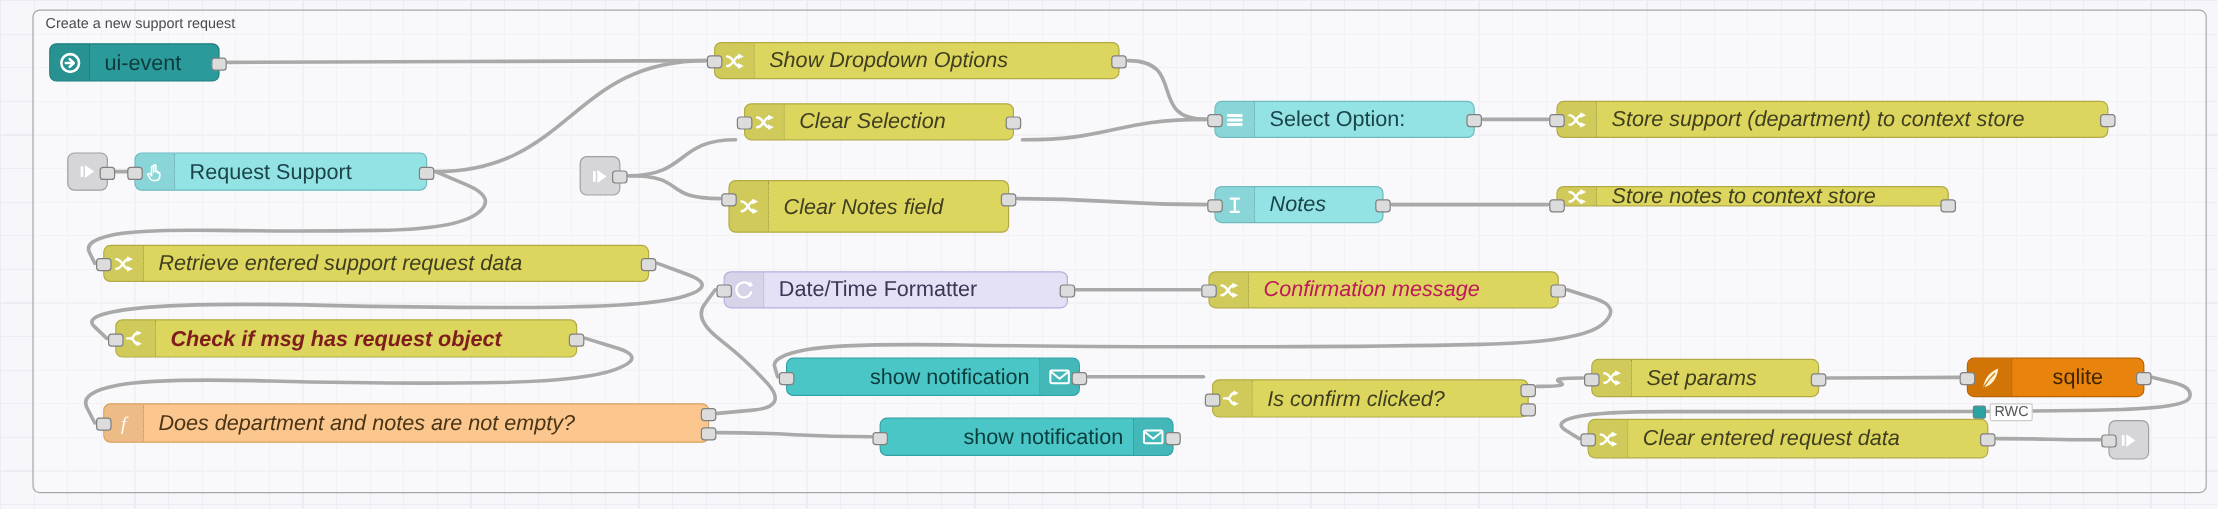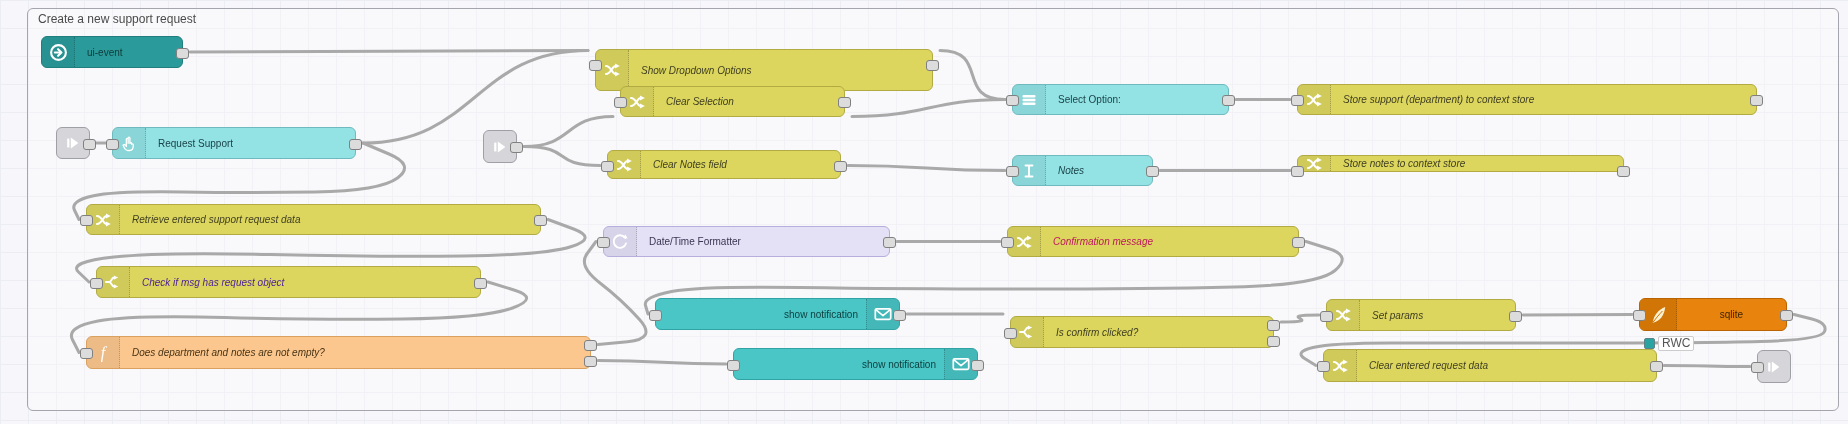--- a/index.html
+++ b/index.html
@@ -28,21 +28,21 @@
   }
   .icon-region{
     display:flex;align-items:center;justify-content:center;
     width:32px;flex:0 0 32px;
     background:rgba(0,0,0,0.055);
   }
   .icon-left{border-right:1px dotted rgba(0,0,0,0.22);border-radius:5px 0 0 5px;}
   .icon-right{border-left:1px dotted rgba(0,0,0,0.22);border-radius:0 5px 5px 0;}
   .node-label{
     flex:1;display:flex;align-items:center;
-    font-size:10px;white-space:nowrap;overflow:hidden;
+    font-size:18px;white-space:nowrap;overflow:hidden;
     padding:0 10px 0 12px;
   }
   .label-right{justify-content:flex-end;padding:0 8px 0 10px;}
   .label-center{justify-content:center;padding:3px 6px;}
   .italic .node-label{font-style:italic;}
   .port{
     position:absolute;width:13px;height:11px;border-radius:3px;
     background:#dcdcdc;border:1px solid #808080;box-sizing:border-box;
   }
   .status-chip{
@@ -92,21 +92,21 @@
         <div class="icon-region icon-left">
           <svg width="19" height="19" viewBox="0 0 18 18">
             <circle cx="9" cy="9" r="7" stroke="#ffffff" fill="none" stroke-linecap="round" stroke-linejoin="round" stroke-width="2"></circle>
             <path d="M5.5 9 h4.5" stroke="#ffffff" fill="none" stroke-linecap="round" stroke-linejoin="round" stroke-width="2"></path>
             <path d="M8.6 5.9 L11.8 9 L8.6 12.1" stroke="#ffffff" fill="none" stroke-linecap="round" stroke-linejoin="round" stroke-width="2"></path>
           </svg>
         </div>
         <span class="node-label" style="color: rgb(14, 58, 58);">ui-event</span>
         <span class="port" style="right: -7px; top: 10.5px;"></span>
       </div>
-      <div class="node italic" style="left: 595px; top: 49px; width: 338px; height: 42px; background: rgb(220, 214, 95); border: 1px solid rgb(178, 171, 68);">
+      <div class="node italic" style="left: 595px; top: 35px; width: 338px; height: 31px; background: rgb(220, 214, 95); border: 1px solid rgb(178, 171, 68);">
         <div class="icon-region icon-left">
           <svg width="18" height="18" viewBox="0 0 18 18">
             <path d="M3 5 C8 5 9 13 12.5 13" stroke="#ffffff" fill="none" stroke-linecap="round" stroke-linejoin="round" stroke-width="2.1"></path>
             <path d="M3 13 C8 13 9 5 12.5 5" stroke="#ffffff" fill="none" stroke-linecap="round" stroke-linejoin="round" stroke-width="2.1"></path>
             <polygon points="12,10.6 16.8,13 12,15.4" fill="#ffffff"></polygon>
             <polygon points="12,2.6 16.8,5 12,7.4" fill="#ffffff"></polygon>
           </svg>
         </div>
         <span class="node-label" style="color: rgb(63, 62, 32);">Show Dropdown Options</span>
         <span class="port" style="left: -7px; top: 10px;"></span>
@@ -146,21 +146,21 @@
             <path d="M3 5 C8 5 9 13 12.5 13" stroke="#ffffff" fill="none" stroke-linecap="round" stroke-linejoin="round" stroke-width="2.1"></path>
             <path d="M3 13 C8 13 9 5 12.5 5" stroke="#ffffff" fill="none" stroke-linecap="round" stroke-linejoin="round" stroke-width="2.1"></path>
             <polygon points="12,10.6 16.8,13 12,15.4" fill="#ffffff"></polygon>
             <polygon points="12,2.6 16.8,5 12,7.4" fill="#ffffff"></polygon>
           </svg>
         </div>
         <span class="node-label" style="color: rgb(63, 62, 32);">Clear Selection</span>
         <span class="port" style="left: -7px; top: 10px;"></span>
         <span class="port" style="right: -7px; top: 10px;"></span>
       </div>
-      <div class="node italic" style="left: 607px; top: 150px; width: 234px; height: 29px; background: rgb(220, 214, 95); border: 1px solid rgb(178, 171, 68);">
+      <div class="node italic" style="left: 607px; top: 150px; width: 234px; height: 44px; background: rgb(220, 214, 95); border: 1px solid rgb(178, 171, 68);">
         <div class="icon-region icon-left">
           <svg width="18" height="18" viewBox="0 0 18 18">
             <path d="M3 5 C8 5 9 13 12.5 13" stroke="#ffffff" fill="none" stroke-linecap="round" stroke-linejoin="round" stroke-width="2.1"></path>
             <path d="M3 13 C8 13 9 5 12.5 5" stroke="#ffffff" fill="none" stroke-linecap="round" stroke-linejoin="round" stroke-width="2.1"></path>
             <polygon points="12,10.6 16.8,13 12,15.4" fill="#ffffff"></polygon>
             <polygon points="12,2.6 16.8,5 12,7.4" fill="#ffffff"></polygon>
           </svg>
         </div>
         <span class="node-label" style="color: rgb(63, 62, 32);">Clear Notes field</span>
         <span class="port" style="left: -7px; top: 10px;"></span>
@@ -254,21 +254,21 @@
       <div class="node italic" style="left: 96px; top: 266px; width: 385px; height: 32px; background: rgb(220, 214, 95); border: 1px solid rgb(178, 171, 68);">
         <div class="icon-region icon-left">
           <svg width="18" height="18" viewBox="0 0 18 18">
             <path d="M2 9 H5.2" stroke="#ffffff" fill="none" stroke-linecap="round" stroke-linejoin="round" stroke-width="2"></path>
             <path d="M5.2 9 C7.8 9 7.2 4.6 10.2 4.6" stroke="#ffffff" fill="none" stroke-linecap="round" stroke-linejoin="round" stroke-width="2"></path>
             <path d="M5.2 9 C7.8 9 7.2 13.4 10.2 13.4" stroke="#ffffff" fill="none" stroke-linecap="round" stroke-linejoin="round" stroke-width="2"></path>
             <polygon points="9.8,2.4 14.2,4.6 9.8,6.8" fill="#ffffff"></polygon>
             <polygon points="9.8,11.2 14.2,13.4 9.8,15.6" fill="#ffffff"></polygon>
           </svg>
         </div>
-        <span class="node-label" style="color: #4c1d95;">Check if msg has request object</span>
+        <span class="node-label" style="color: #7f1d1d; font-weight: bold;">Check if msg has request object</span>
         <span class="port" style="left: -7px; top: 10.5px;"></span>
         <span class="port" style="right: -7px; top: 10.5px;"></span>
       </div>
       <div class="node italic" style="left: 86px; top: 336px; width: 505px; height: 33px; background: rgb(251, 199, 142); border: 1px solid rgb(217, 160, 95);">
         <div class="icon-region icon-left">
           <svg width="18" height="18" viewBox="0 0 18 18">
             <text x="9" y="14" font-size="16" font-style="italic" font-family="Liberation Serif, serif" fill="#ffffff" text-anchor="middle">f</text>
           </svg>
         </div>
         <span class="node-label" style="color: rgb(74, 52, 22);">Does department and notes are not empty?</span>

